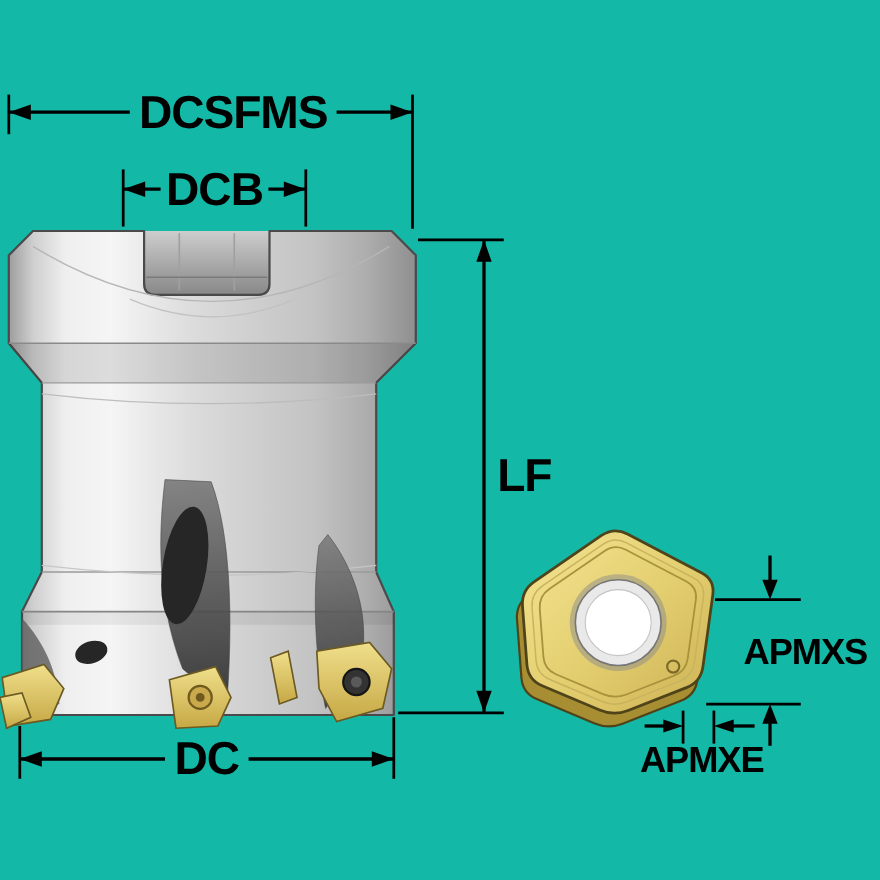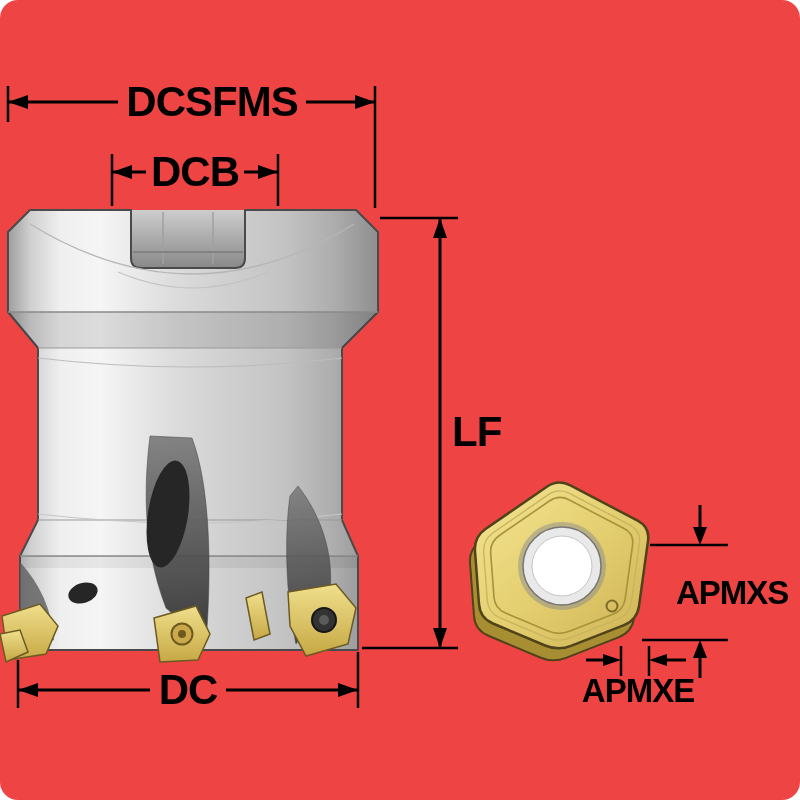--- a/index.html
+++ b/index.html
@@ -1,16 +1,16 @@
 <!DOCTYPE html>
 <html><head>
 <meta charset="utf-8">
 <style>
   html,body{margin:0;padding:0;background:#ffffff;}
-  .canvas{position:relative;width:800px;height:800px;background:#ef4444;overflow:hidden;border-radius:18px;}
+  .canvas{position:relative;width:800px;height:800px;background:#14b8a6;overflow:hidden;}
   svg{display:block;}
   text{font-family:"Liberation Sans","DejaVu Sans",sans-serif;font-weight:bold;fill:#000;}
 </style>
 </head>
 <body>
 
 <div class="canvas">
 <svg width="800" height="800" viewBox="0 0 800 800">
   <defs>
     <linearGradient id="bodyGrad" x1="0" y1="0" x2="1" y2="0">

